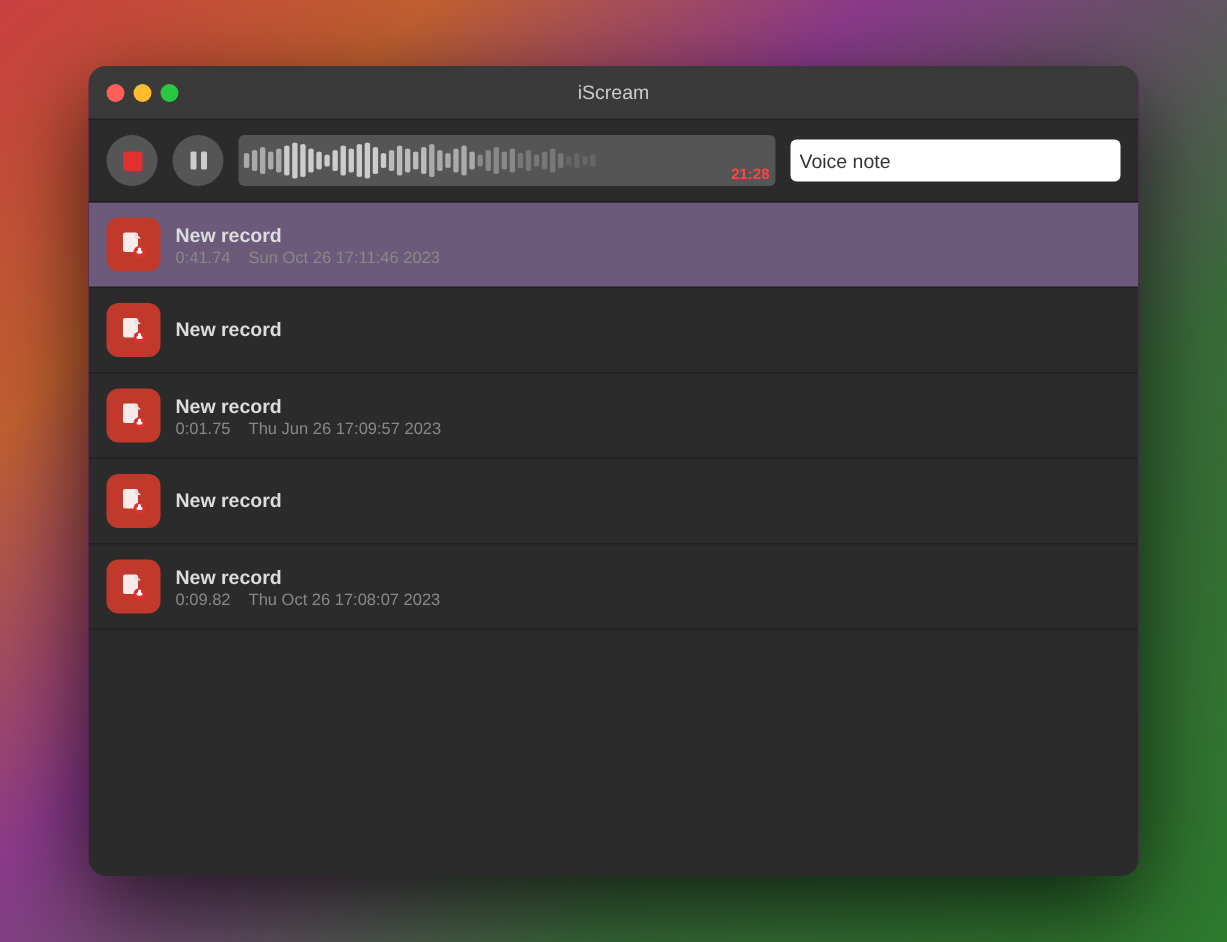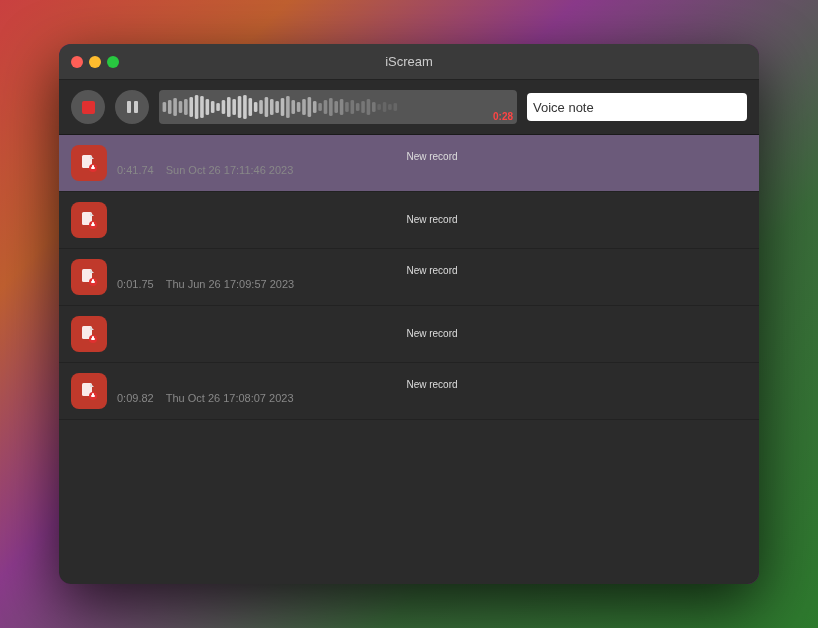--- a/index.html
+++ b/index.html
@@ -195,25 +195,24 @@
     .record-icon svg {
       width: 20px;
       height: 20px;
     }
 
     .record-info {
       flex: 1;
     }
 
     .record-name {
-      font-size: 10px;
+      font-size: 13px;
       color: #ddd;
-      font-weight: 400;
+      font-weight: 700;
       margin-bottom: 2px;
-      text-align: center;
     }
 
     .record-meta {
       font-size: 11px;
       color: #888;
       display: flex;
       gap: 12px;
     }
   </style>
 </head>
@@ -281,21 +280,21 @@
         <rect x="107" y="10" width="2" height="14" fill="#777" rx="1"></rect>
         <rect x="110" y="13" width="2" height="8" fill="#777" rx="1"></rect>
         <rect x="113" y="11" width="2" height="12" fill="#777" rx="1"></rect>
         <rect x="116" y="9" width="2" height="16" fill="#777" rx="1"></rect>
         <rect x="119" y="12" width="2" height="10" fill="#777" rx="1"></rect>
         <rect x="122" y="14" width="2" height="6" fill="#666" rx="1"></rect>
         <rect x="125" y="12" width="2" height="10" fill="#666" rx="1"></rect>
         <rect x="128" y="14" width="2" height="6" fill="#666" rx="1"></rect>
         <rect x="131" y="13" width="2" height="8" fill="#666" rx="1"></rect>
       </svg>
-      <span class="time-badge">0:28</span>
+      <span class="time-badge">21:28</span>
     </div>
     <input class="name-input" type="text" value="Voice note" style="">
   </div>
 
   <div class="content">
 
     <div class="record-item selected">
       <div class="record-icon">
         <svg viewBox="0 0 20 20" fill="none">
           <rect x="3" y="2" width="10" height="13" rx="1.5" fill="white" opacity="0.9"></rect>

